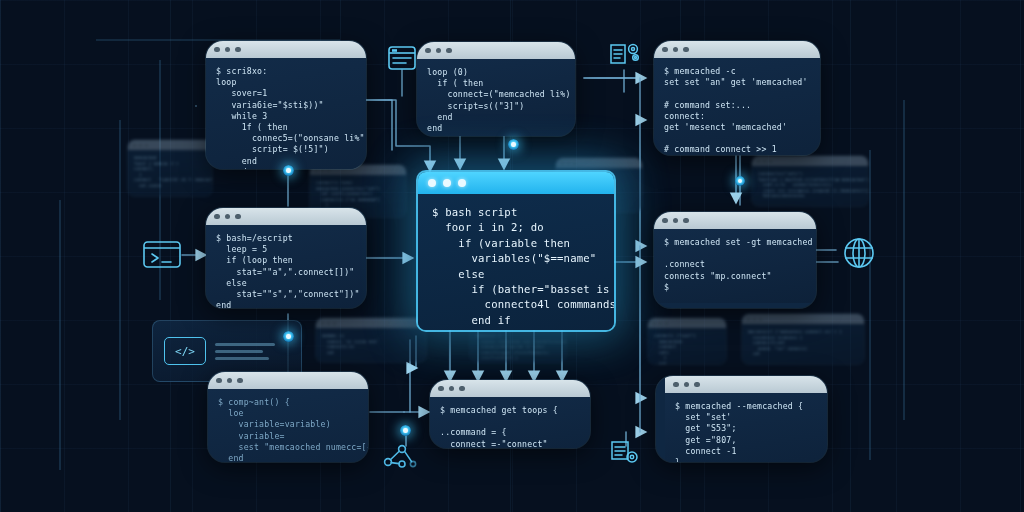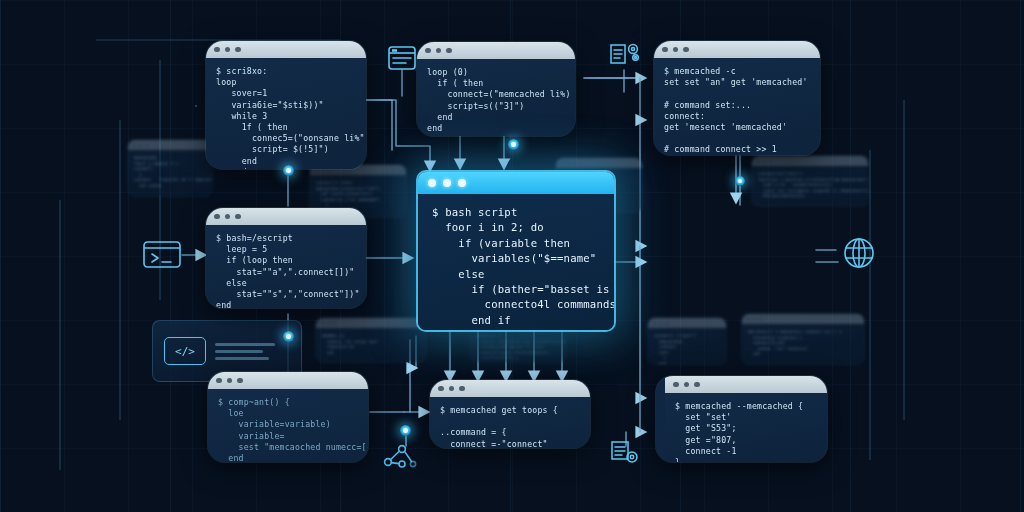--- a/index.html
+++ b/index.html
@@ -376,20 +376,34 @@
     else
       if (bather="basset is 's)
         connecto4l commmands"
       end if
     endif
   end
 end</pre>
       </div>
   </div>
 
+  <div class="win" style="left:654px;top:212px;width:162px;height:96px;">
+    <div class="bar">
+        <i></i>
+        <i></i>
+        <i></i>
+      </div>
+    <div class="body">
+        <pre>$ memcached set -gt memcached
+
+.connect
+connects "mp.connect"
+$</pre>
+      </div>
+  </div>
 
   <div class="win" style="left:208px;top:372px;width:160px;height:90px;">
     <div class="bar">
         <i></i>
         <i></i>
         <i></i>
       </div>
     <div class="body">
         <pre style="color:#7ea8c6">$ comp~ant() {
   loe

